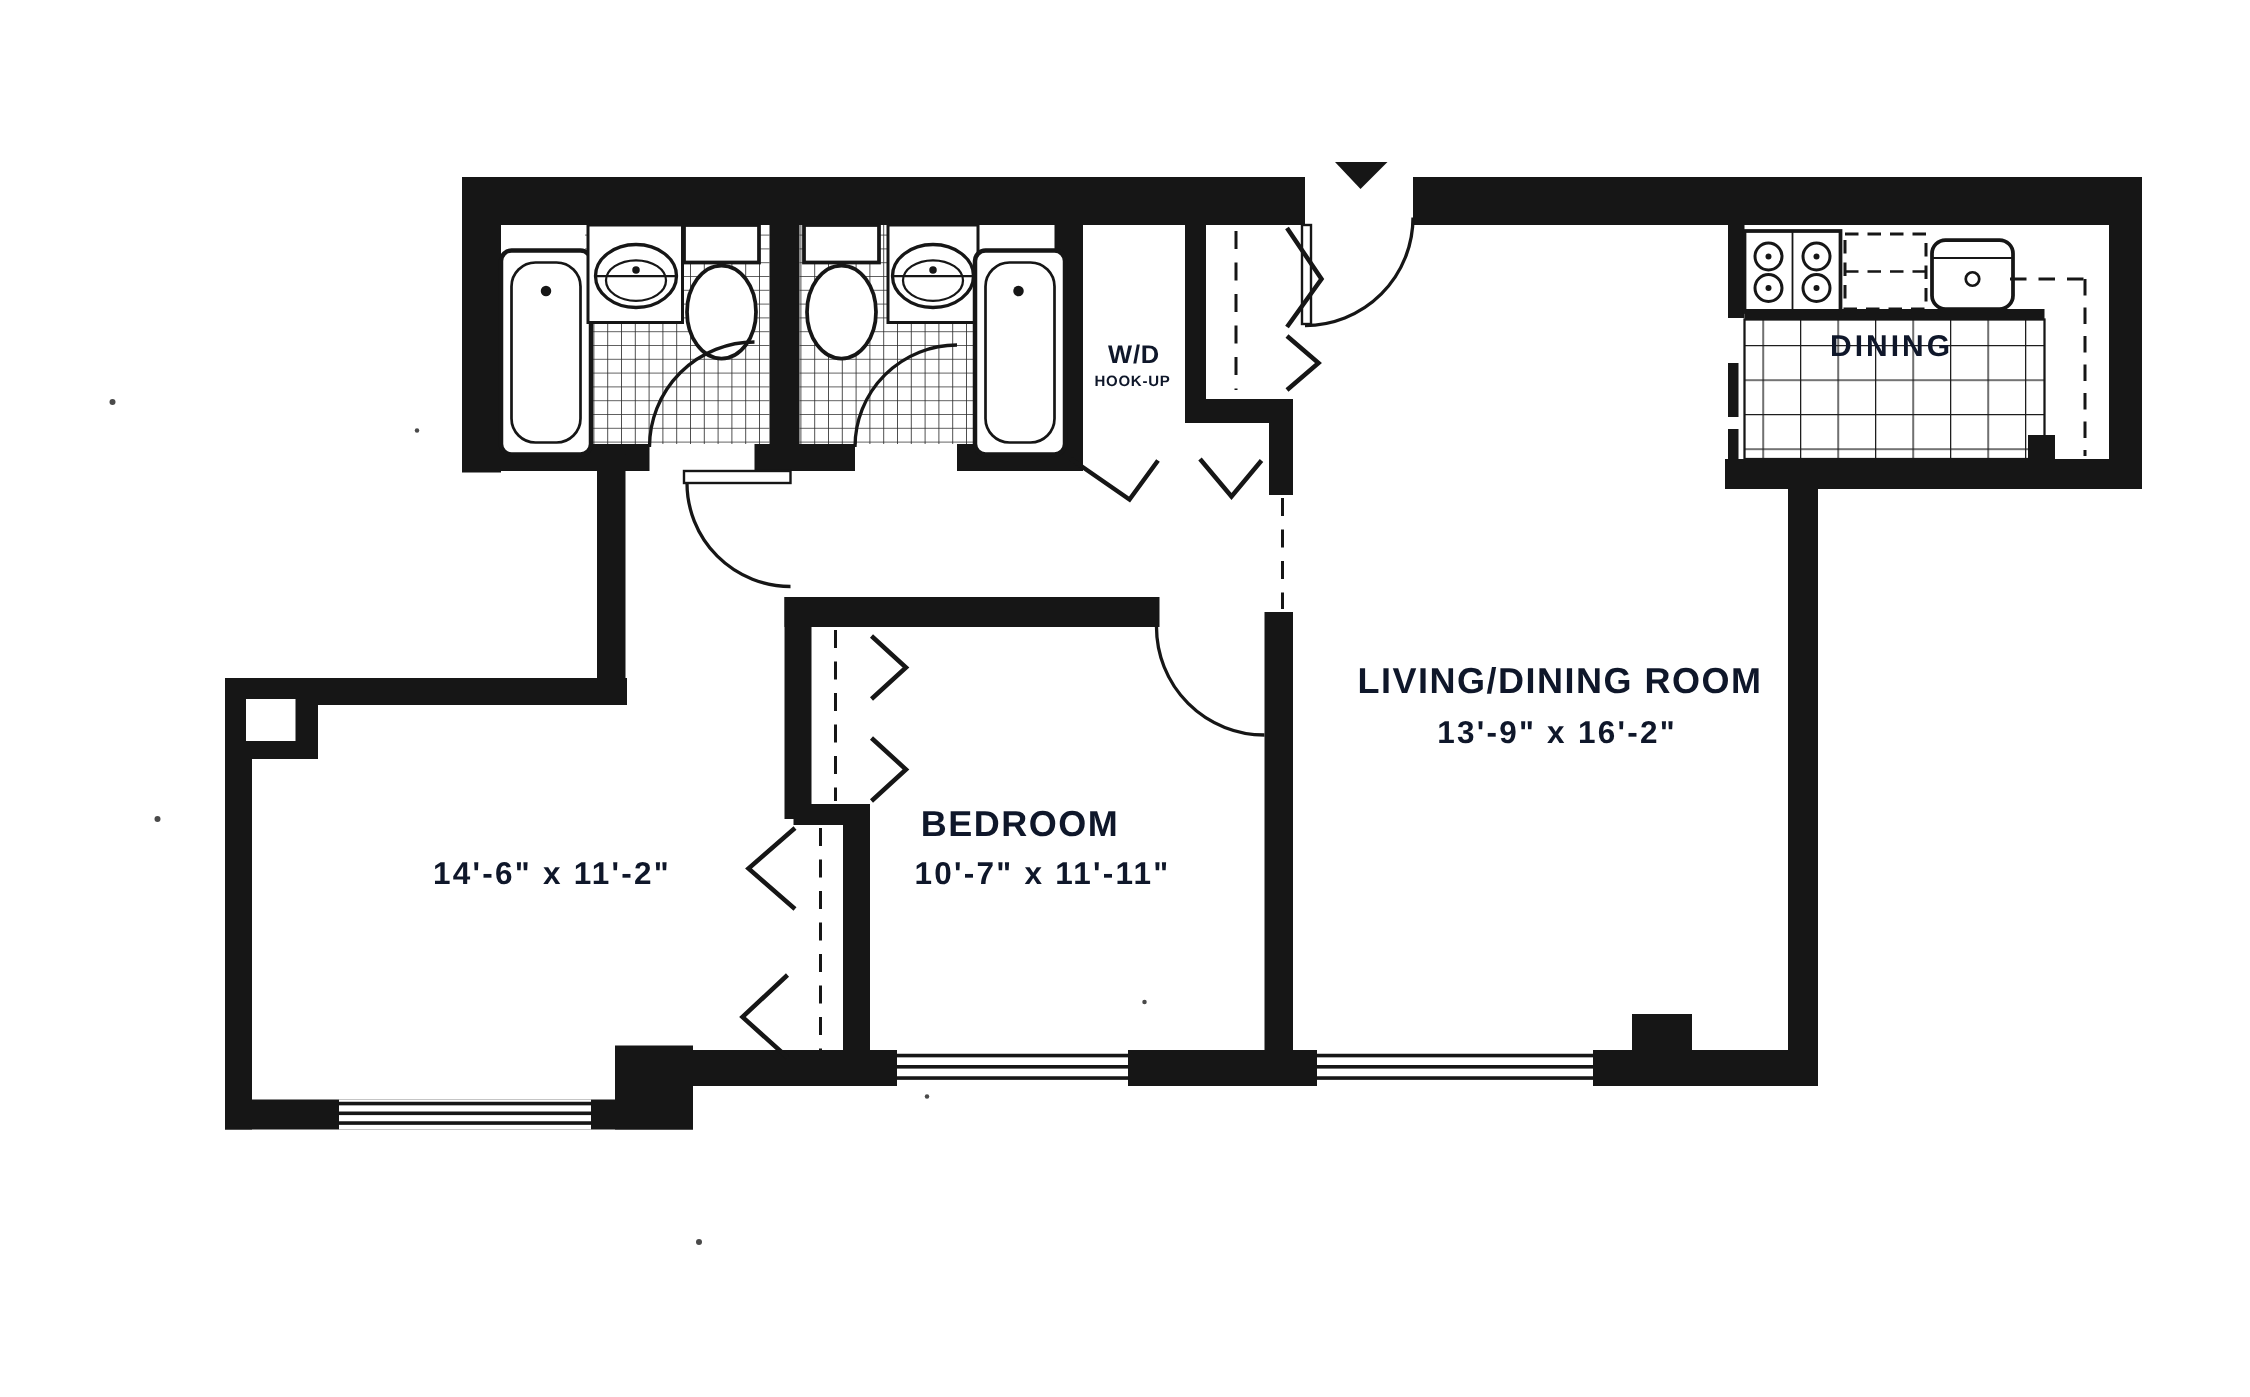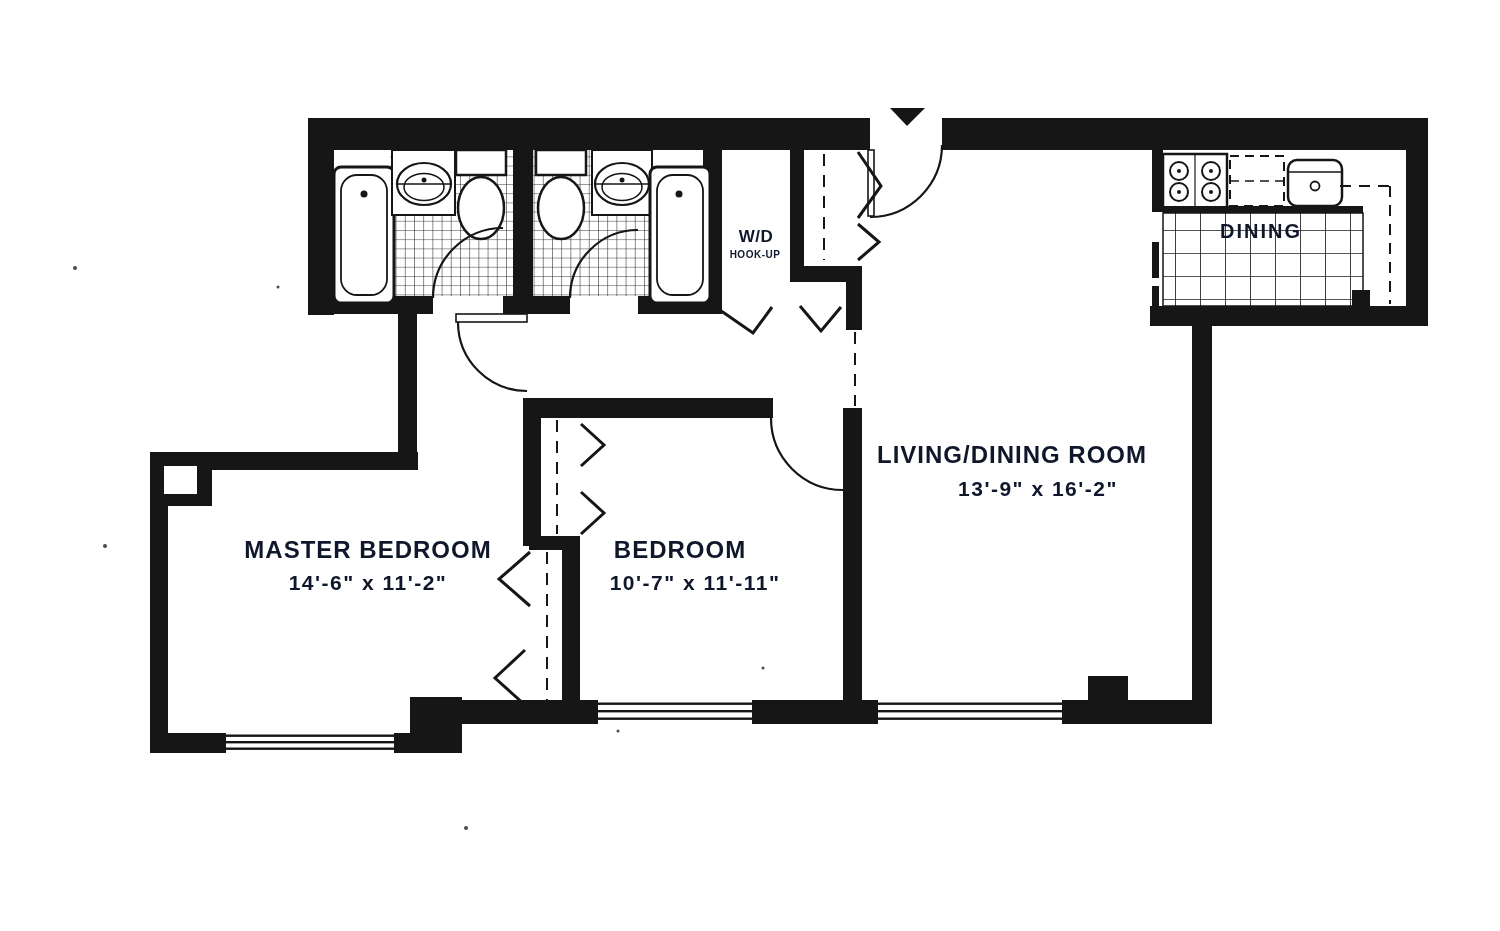--- a/index.html
+++ b/index.html
@@ -206,27 +206,26 @@
   <g fill="#4a4a4a">
     <circle cx="75" cy="268" r="2"></circle>
     <circle cx="105" cy="546" r="2"></circle>
     <circle cx="278" cy="287" r="1.5"></circle>
     <circle cx="466" cy="828" r="2"></circle>
     <circle cx="618" cy="731" r="1.5"></circle>
     <circle cx="763" cy="668" r="1.5"></circle>
   </g>
 </svg>
 
-<div class="lbl room-name" style="left:368px;top:538px;">MASTER BEDROOM</div>
 <div class="lbl room-dims" style="left:368px;top:572px;">14'-6" x 11'-2"</div>
 
 <div class="lbl room-name" style="left:680px;top:538px;">BEDROOM</div>
 <div class="lbl room-dims" style="left:695px;top:572px;">10'-7" x 11'-11"</div>
 
-<div class="lbl room-name" style="left:1012px;top:443px;">LIVING/DINING ROOM</div>
+<div class="lbl room-name" style="left:1040px;top:443px;">LIVING/DINING ROOM</div>
 <div class="lbl room-dims" style="left:1038px;top:478px;">13'-9" x 16'-2"</div>
 
 <div class="lbl kitchen-name" style="left:1261px;top:221px;">DINING</div>
 
 <div class="lbl wd1" style="left:756px;top:228px;">W/D</div>
 <div class="lbl wd2" style="left:755px;top:250px;">HOOK-UP</div>
 
 </div>
 
 </body></html>

